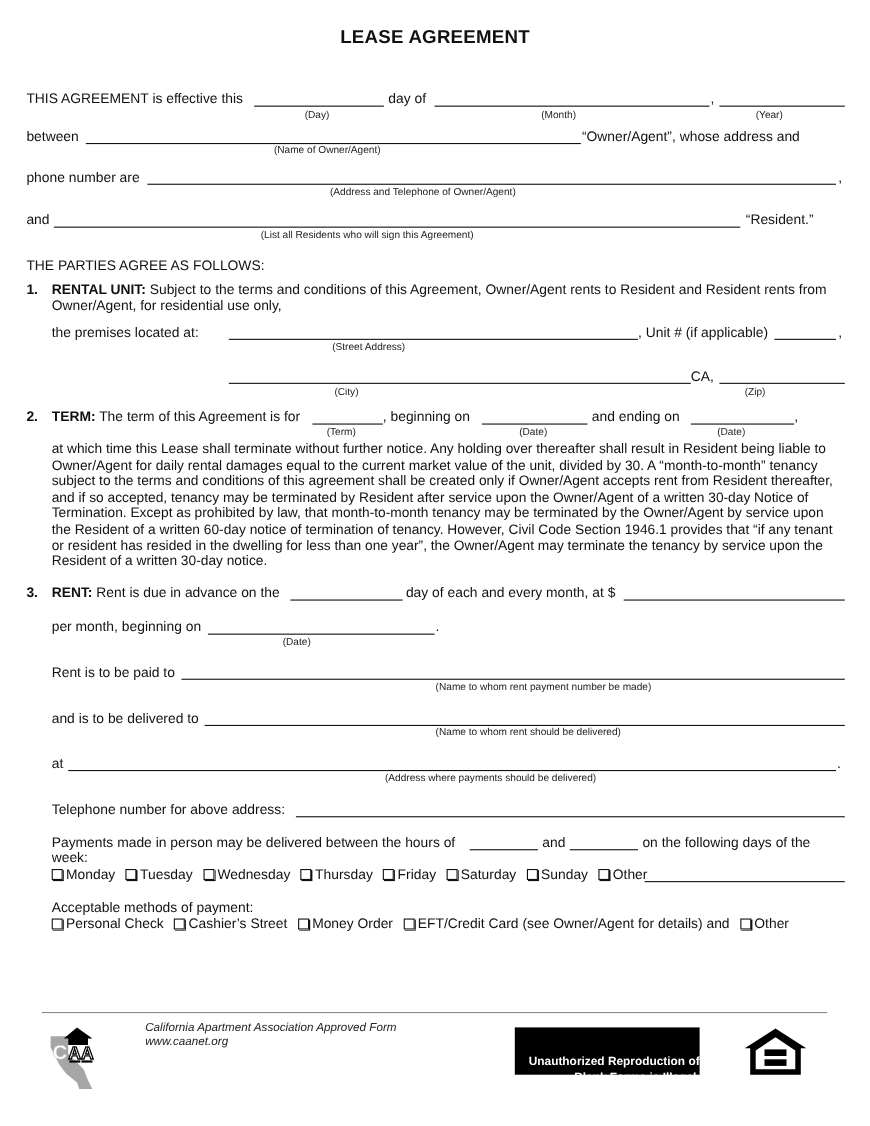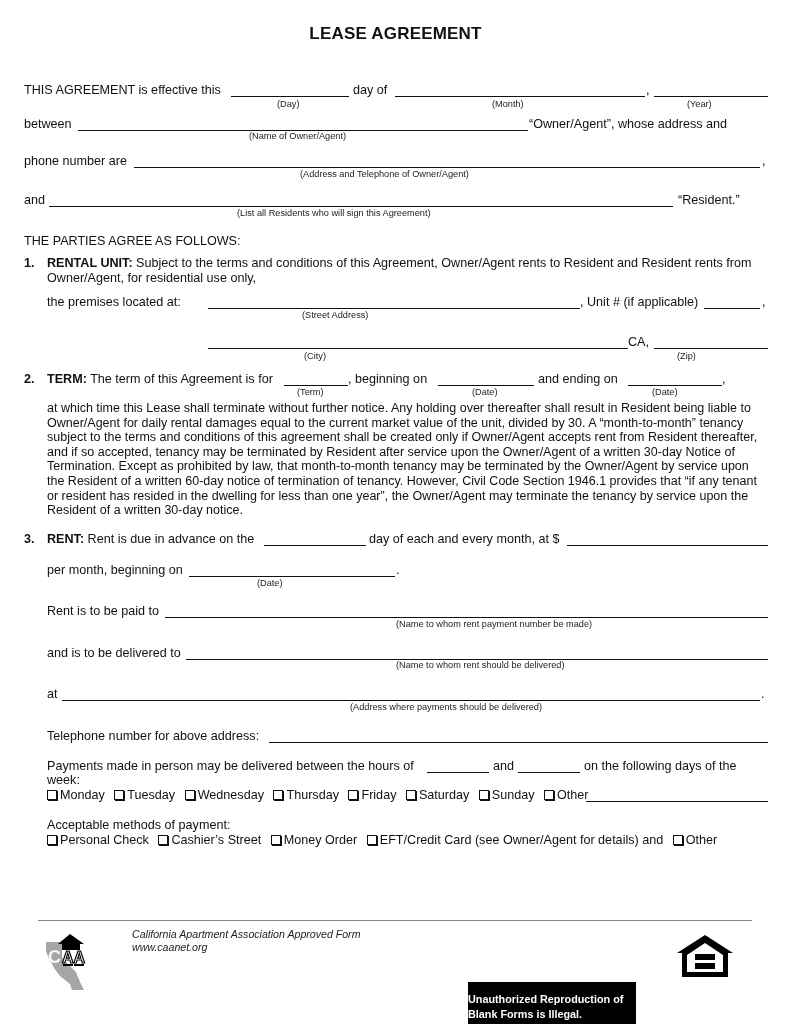--- a/index.html
+++ b/index.html
@@ -10,21 +10,21 @@
   .line { position: absolute; border-bottom: 1.3px solid #111; height: 0; }
   .cap { position: absolute; font-size: 9.2px; color: #222; white-space: nowrap; }
   .b { font-weight: bold; }
   .num { font-weight: bold; }
   .para { position: absolute; left: 47px; width: 715px; line-height: 14.6px; white-space: normal; }
   .chk { display: inline-block; width: 8px; height: 8px; border: 1.1px solid #111; margin-right: 3px; vertical-align: -1px; box-shadow: 1px 1px 0 #111; }
   .opt { margin-right: 6px; }
   .hr { position: absolute; left: 38px; width: 714px; top: 920px; border-top: 1.5px solid #888; }
   .foot { position: absolute; left: 132px; top: 928px; font-style: italic; font-size: 10.6px; line-height: 13px; color: #222; }
   .warn { position: absolute; left: 468px; top: 934px; width: 168px; height: 43px; background: #000; color: #fff;
-          font-weight: bold; font-size: 10.8px; text-align: left; line-height: 15px; padding-top: 10px; box-sizing: border-box; margin-top: 48px; }
+          font-weight: bold; font-size: 10.8px; text-align: right; line-height: 15px; padding-top: 24px; box-sizing: border-box; }
 </style>
 </head>
 <body>
 
 <div class="abs title">LEASE AGREEMENT</div>
 
 <span class="abs" style="left:24px;top:83px">THIS AGREEMENT is effective this</span>
 <div class="line" style="left:231px;width:118px;top:96px"></div>
 <span class="abs" style="left:353px;top:83px">day of</span>
 <div class="line" style="left:395px;width:250px;top:96px"></div>

